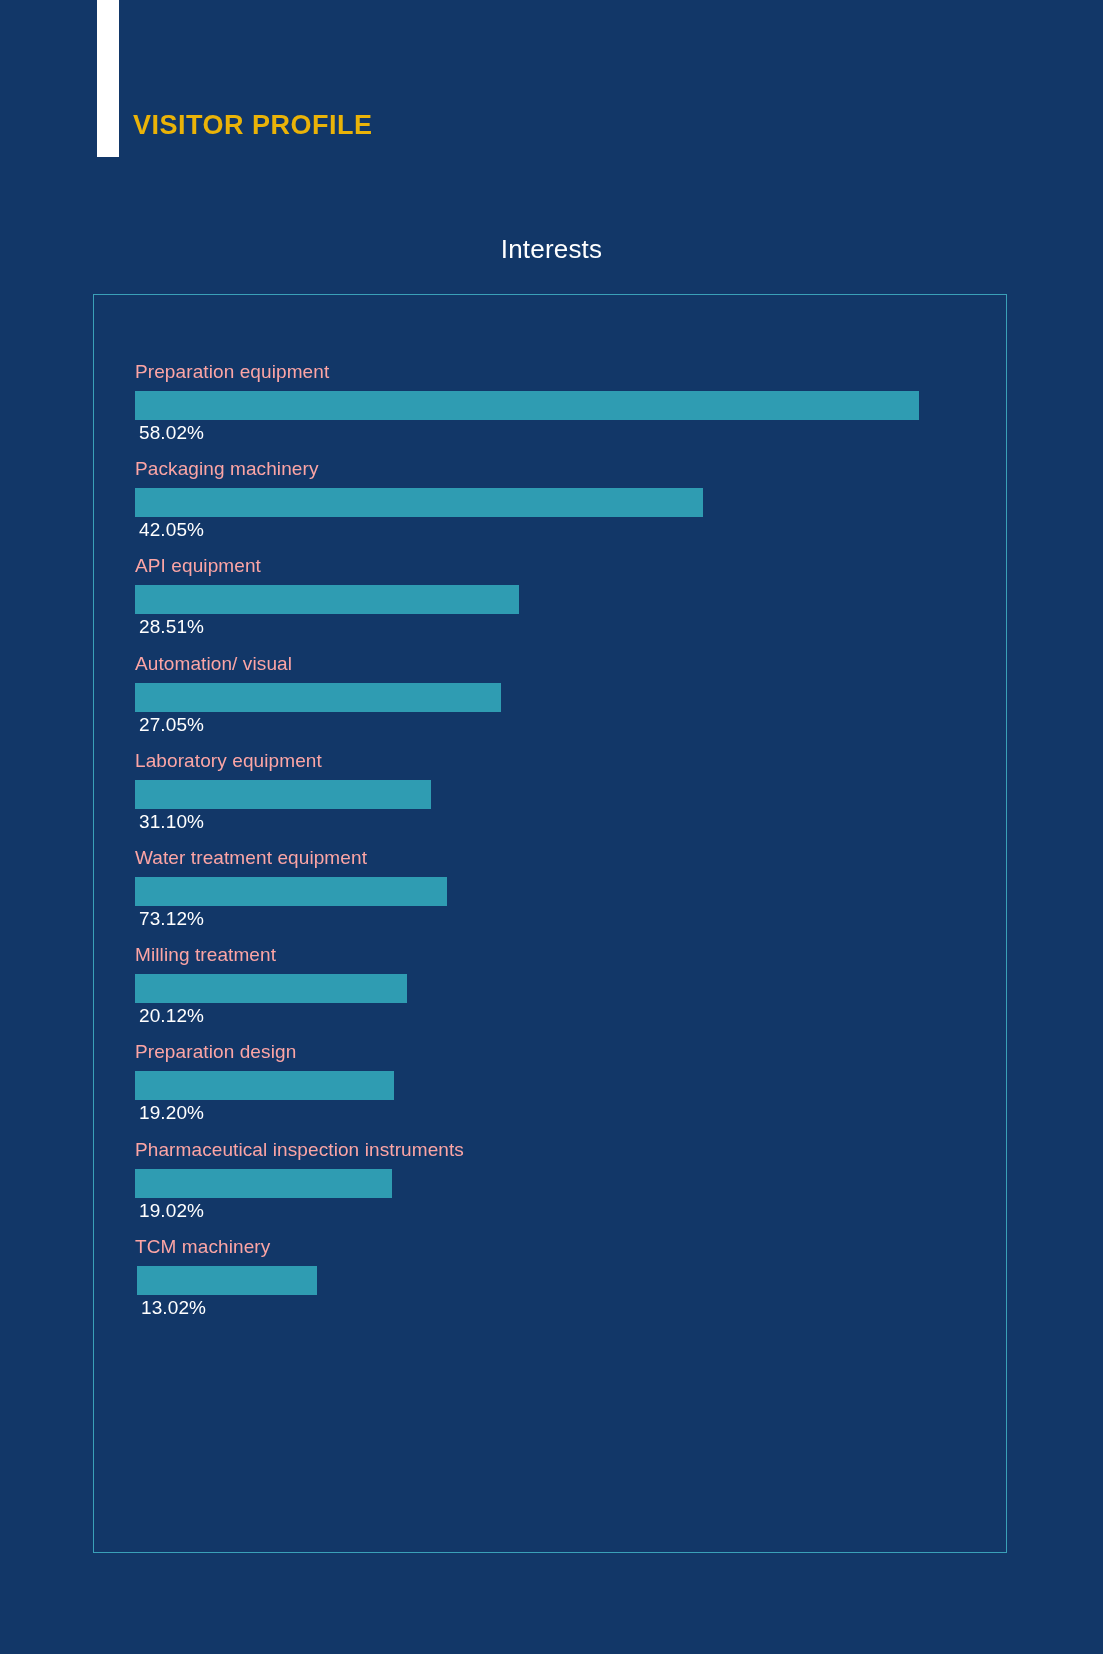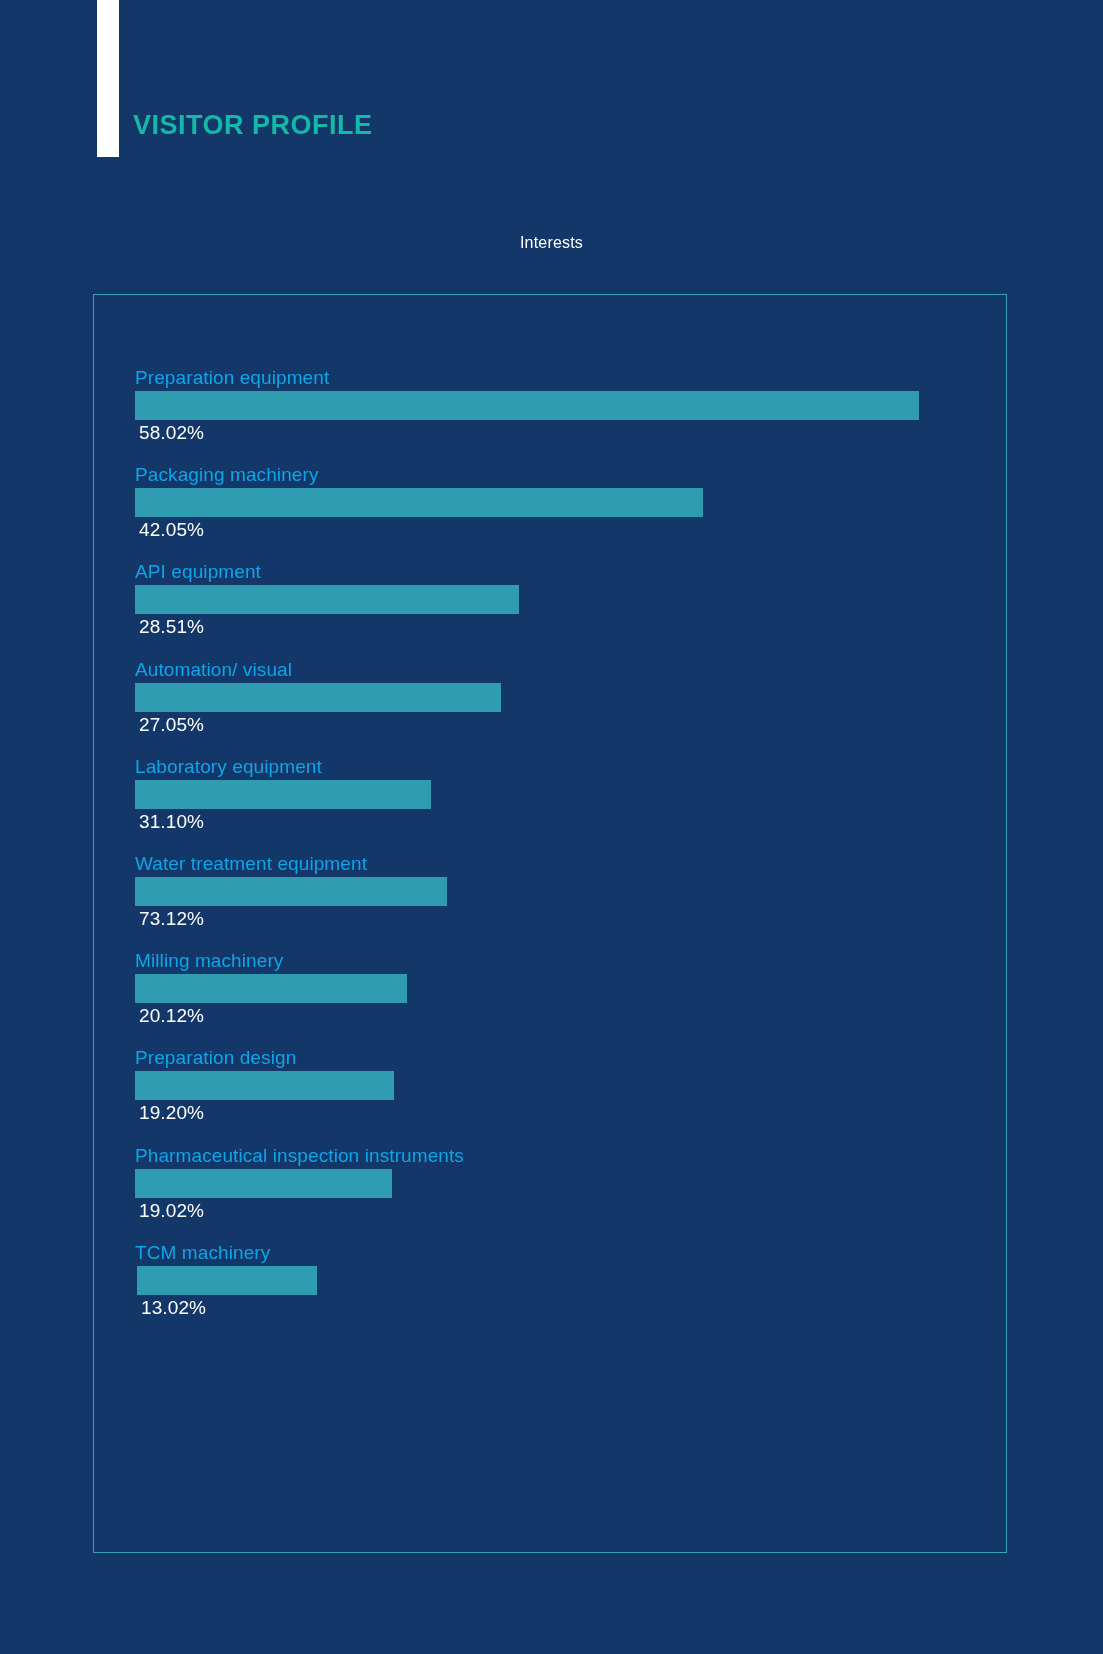--- a/index.html
+++ b/index.html
@@ -31,33 +31,33 @@
     height: 157px;
     background: #ffffff;
   }
   #page-title {
     position: absolute;
     left: 133px;
     top: 112px;
     font-size: 27px;
     font-weight: bold;
     letter-spacing: 0.5px;
-    color: #14b8a6;
+    color: #eab308;
     line-height: 1;
     white-space: nowrap;
   }
 
   
   #chart-title {
     position: absolute;
     left: 0;
     top: 234px;
     width: 1103px;
     text-align: center;
-    font-size: 16px;
+    font-size: 26px;
     color: #ffffff;
     letter-spacing: 0.2px;
   }
 
   
   #chart-frame {
     position: absolute;
     left: 93px;
     top: 294px;
     width: 914px;
@@ -72,27 +72,27 @@
     left: 41px;   
     top: 63px;    
     width: 832px;
   }
   .bar-row {
     position: relative;
     height: 97.2px;
   }
   .bar-label {
     font-size: 19px;
-    color: #0ea5e9;
+    color: #fca5a5;
     line-height: 1;
     white-space: nowrap;
     letter-spacing: 0.1px;
     position: absolute;
     left: 0;
-    top: 10px;
+    top: 4px;
   }
   .bar-track {
     position: absolute;
     left: 0;
     top: 33px;
     width: 100%;
     height: 29px;
   }
   .bar-fill {
     position: absolute;
@@ -164,21 +164,21 @@
         </div>
       </div>
       <div class="bar-row">
         <div class="bar-label">Water treatment equipment</div>
         <div class="bar-track">
           <div class="bar-fill" style="width: 312px; background: rgb(47, 156, 178);"></div>
           <div class="bar-value">73.12%</div>
         </div>
       </div>
       <div class="bar-row">
-        <div class="bar-label">Milling machinery</div>
+        <div class="bar-label">Milling treatment</div>
         <div class="bar-track">
           <div class="bar-fill" style="width: 272px; background: rgb(47, 156, 178);"></div>
           <div class="bar-value">20.12%</div>
         </div>
       </div>
       <div class="bar-row">
         <div class="bar-label">Preparation design</div>
         <div class="bar-track">
           <div class="bar-fill" style="width: 259px; background: rgb(47, 156, 178);"></div>
           <div class="bar-value">19.20%</div>

